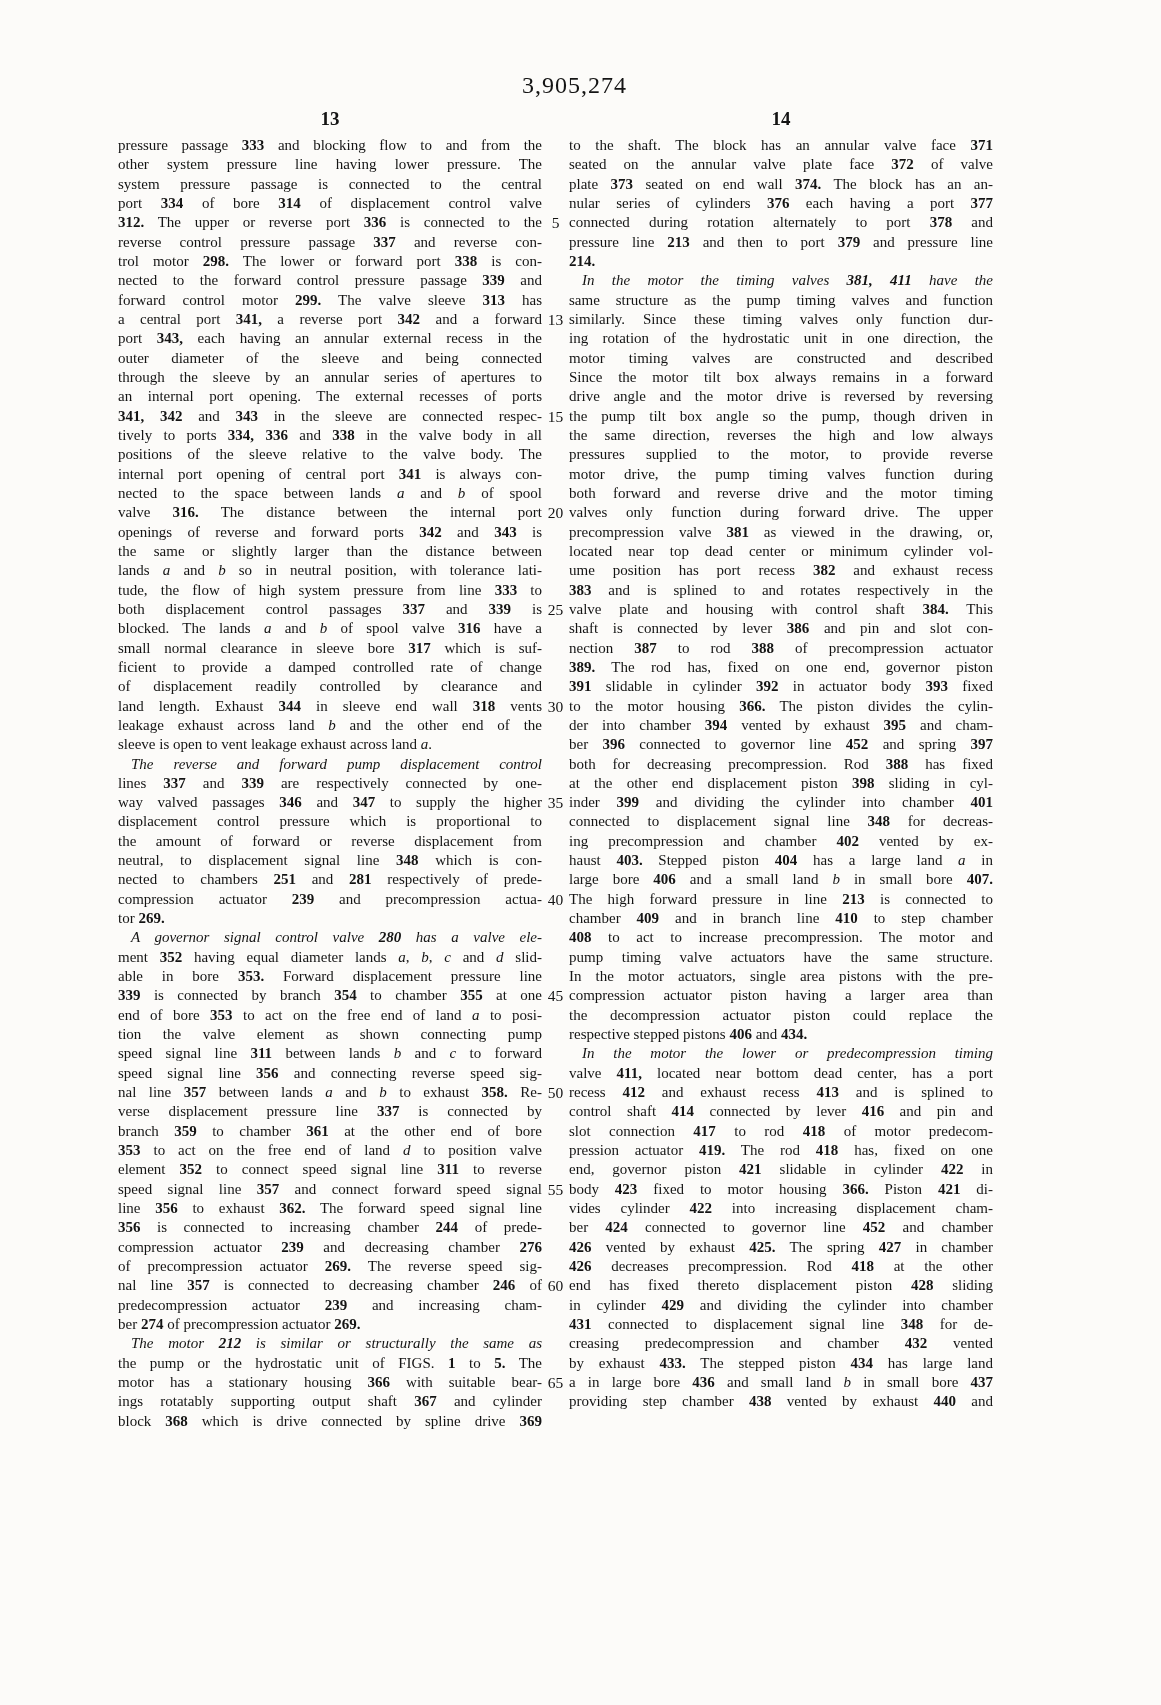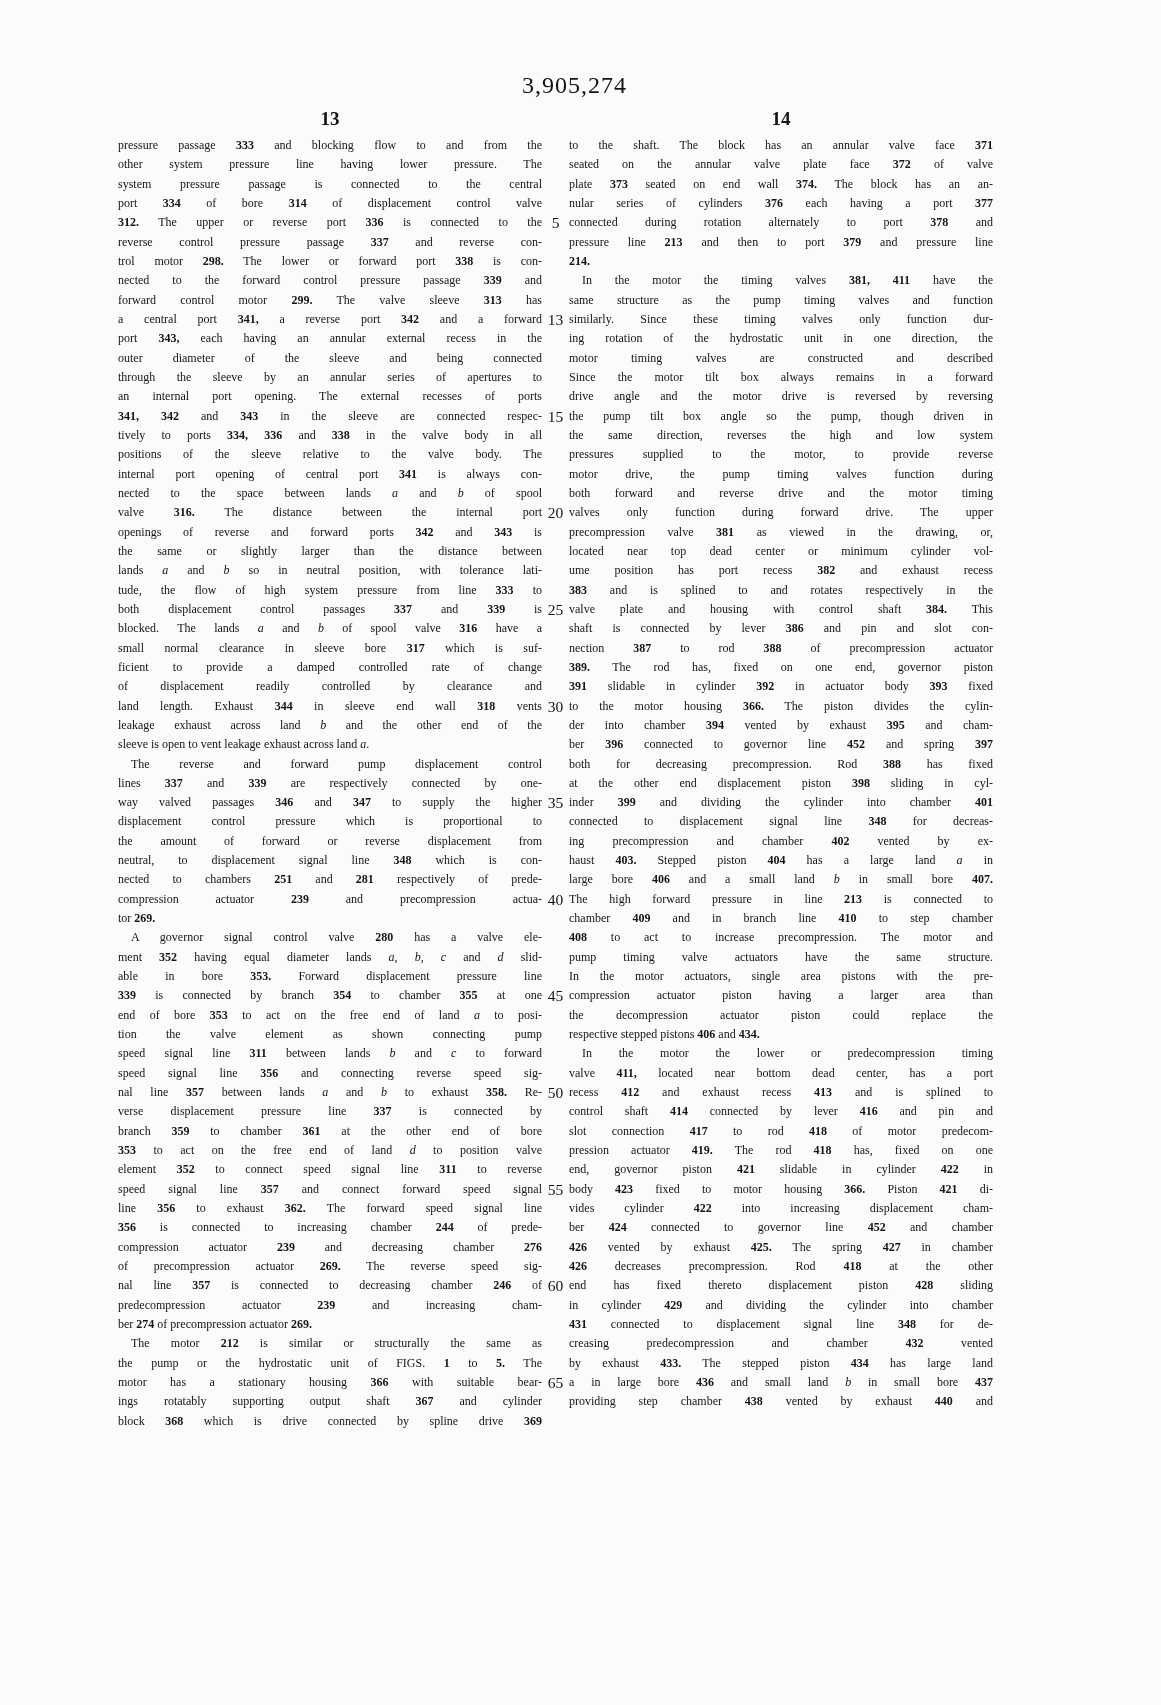--- a/index.html
+++ b/index.html
@@ -38,40 +38,41 @@
     font-size: 19px;
     line-height: 30px;
   }
   .col-heads .gut-spacer { width: 27px; }
   .columns {
     display: flex;
     margin: 2px 168px 0 118px;
   }
   .col {
     width: 424px;
-    font-size: 12px;
+    font-size: 15px;
   }
   .gutter {
     width: 27px;
     text-align: center;
     font-size: 15.5px;
   }
   .tline {
     height: 19.33px;
     line-height: 19.33px;
     white-space: normal;
     text-align: justify;
     text-align-last: justify;
     overflow: visible;
   }
   .tline.pend {
     text-align-last: left;
   }
   .tline.pfirst {
     text-indent: 13px;
+    font-style: italic;
   }
   .gline {
     height: 19.33px;
     line-height: 19.33px;
   }
   .tline b { font-weight: bold; }
   .tline i { font-style: italic; }
 </style>
 </head>
 <body>
@@ -233,21 +234,21 @@
         <div class="tline">pressure line <b>213</b> and then to port <b>379</b> and pressure line</div>
         <div class="tline pend"><b>214.</b></div>
         <div class="tline pfirst">In the motor the timing valves <b>381,</b> <b>411</b> have the</div>
         <div class="tline">same structure as the pump timing valves and function</div>
         <div class="tline">similarly. Since these timing valves only function dur-</div>
         <div class="tline">ing rotation of the hydrostatic unit in one direction, the</div>
         <div class="tline">motor timing valves are constructed and described</div>
         <div class="tline">Since the motor tilt box always remains in a forward</div>
         <div class="tline">drive angle and the motor drive is reversed by reversing</div>
         <div class="tline">the pump tilt box angle so the pump, though driven in</div>
-        <div class="tline">the same direction, reverses the high and low system</div>
+        <div class="tline">the same direction, reverses the high and low always</div>
         <div class="tline">pressures supplied to the motor, to provide reverse</div>
         <div class="tline">motor drive, the pump timing valves function during</div>
         <div class="tline">both forward and reverse drive and the motor timing</div>
         <div class="tline">valves only function during forward drive. The upper</div>
         <div class="tline">precompression valve <b>381</b> as viewed in the drawing, or,</div>
         <div class="tline">located near top dead center or minimum cylinder vol-</div>
         <div class="tline">ume position has port recess <b>382</b> and exhaust recess</div>
         <div class="tline"><b>383</b> and is splined to and rotates respectively in the</div>
         <div class="tline">valve plate and housing with control shaft <b>384.</b> This</div>
         <div class="tline">shaft is connected by lever <b>386</b> and pin and slot con-</div>

